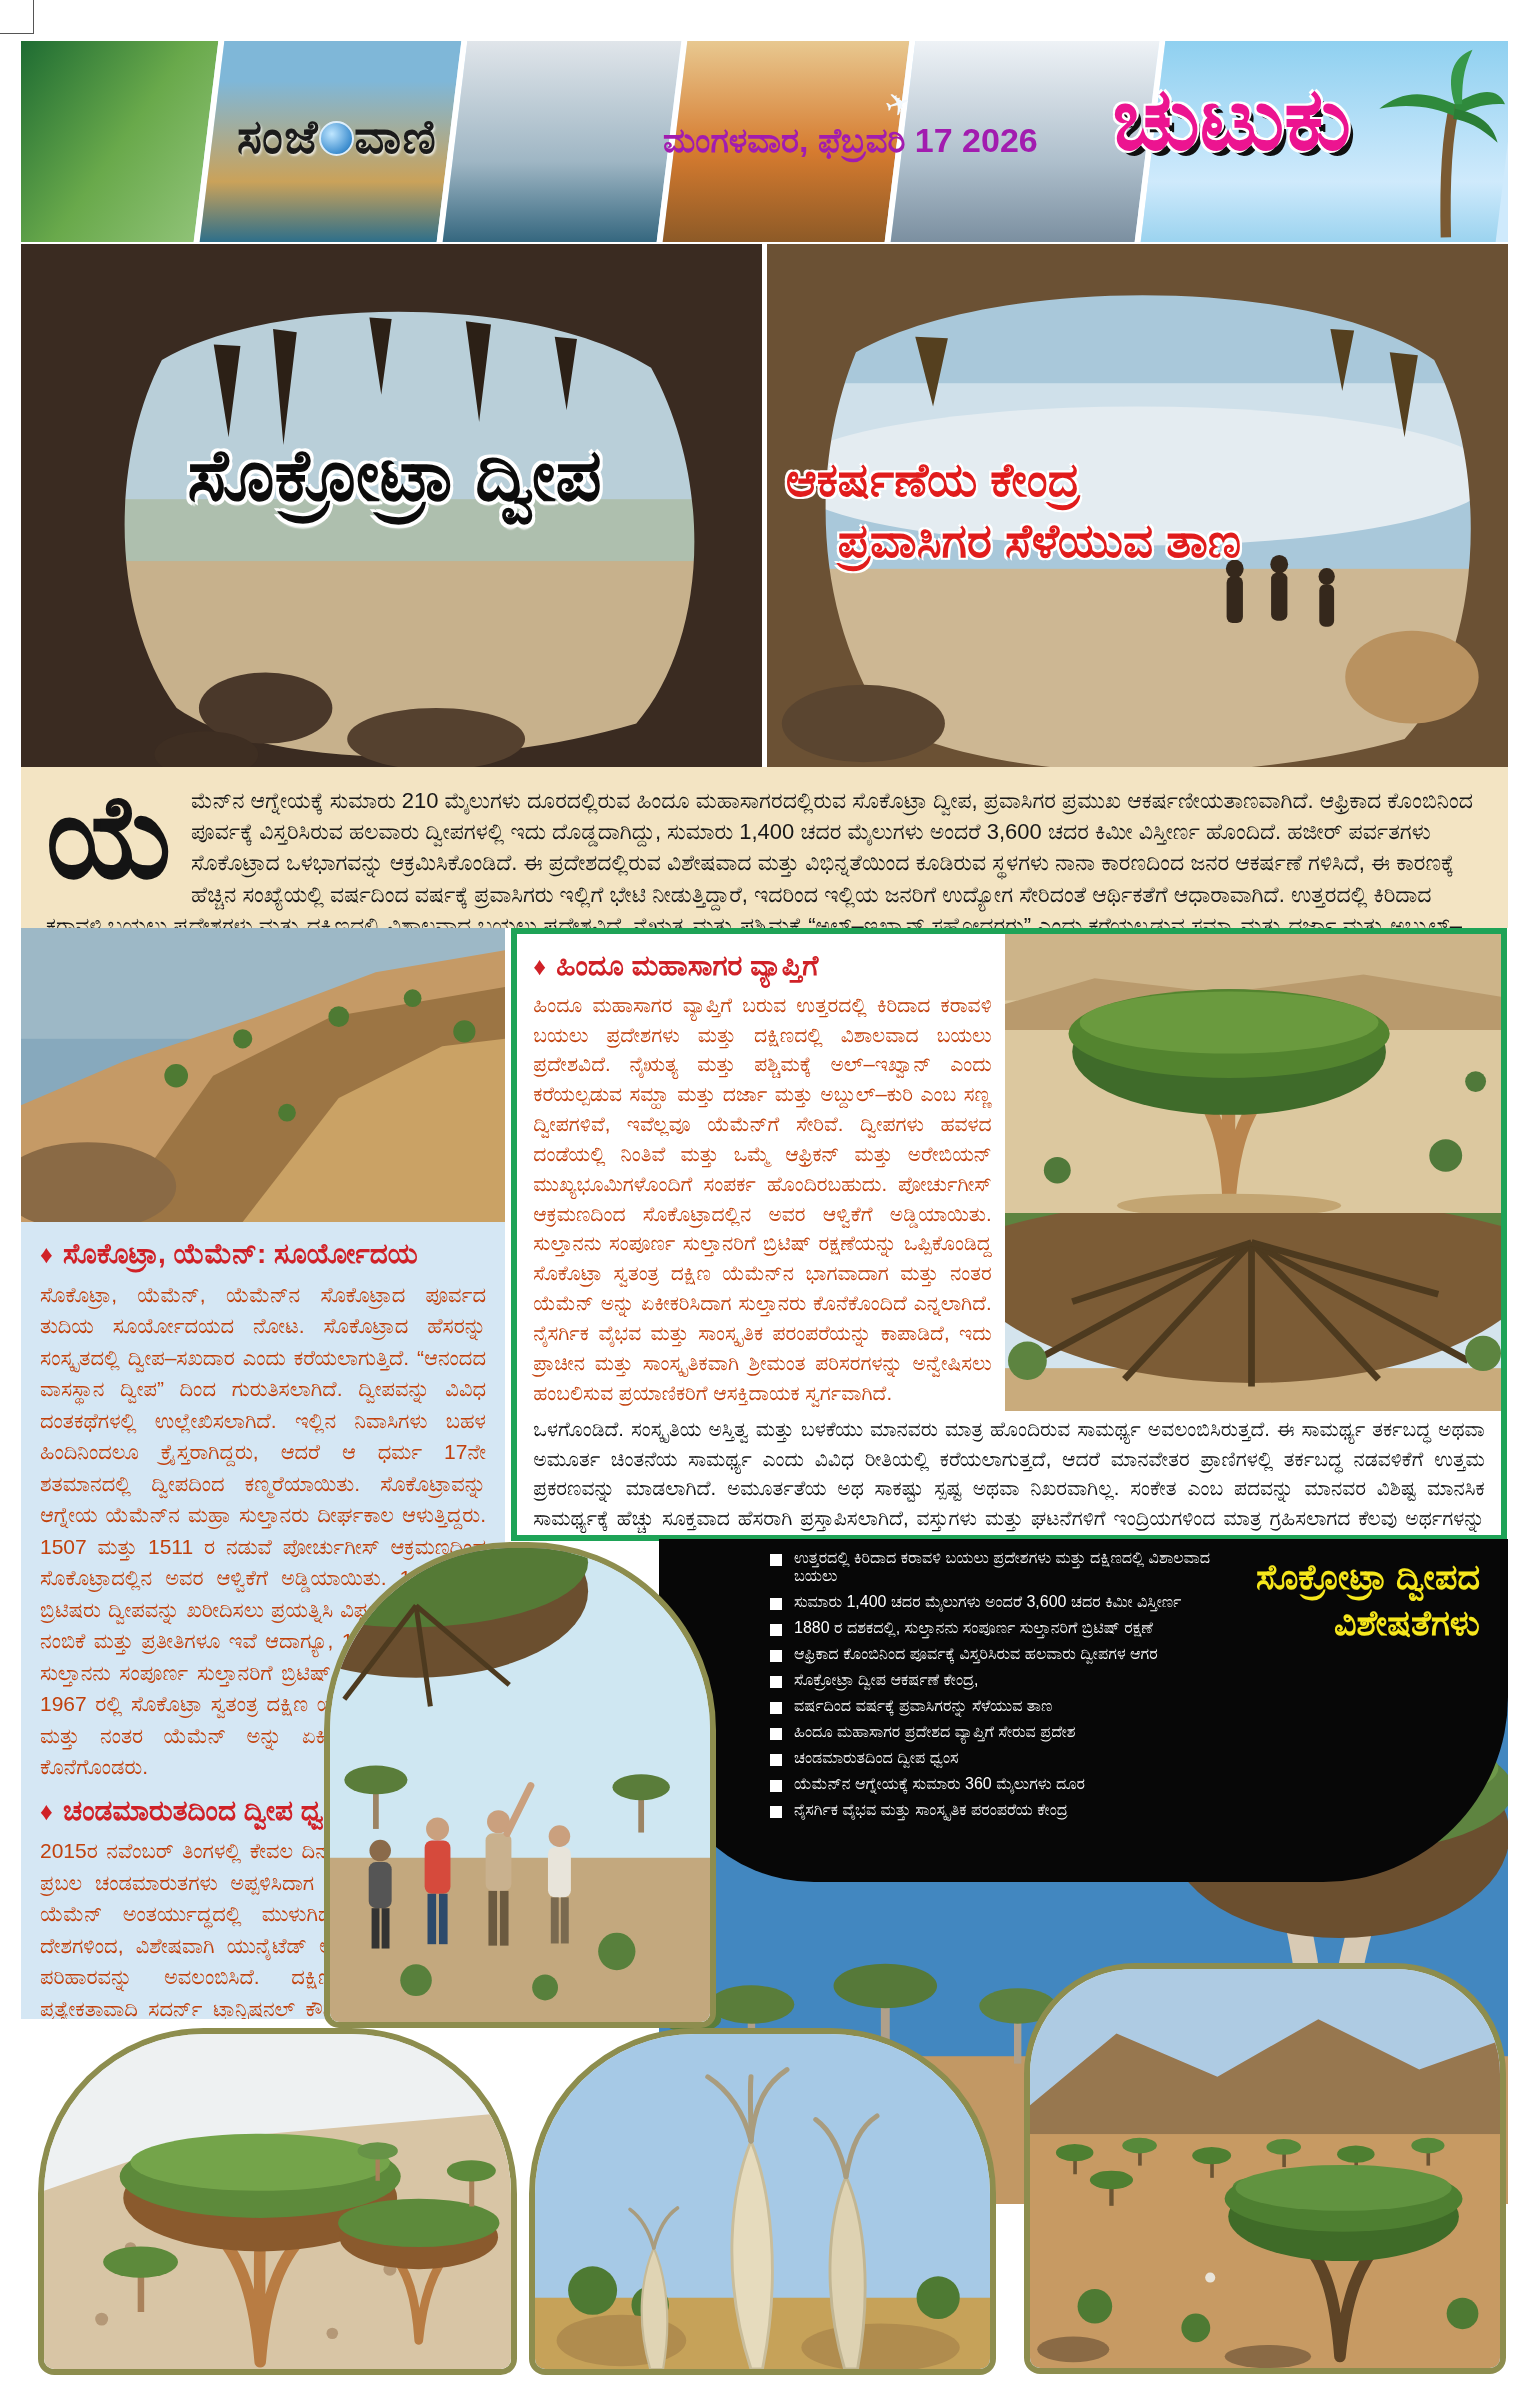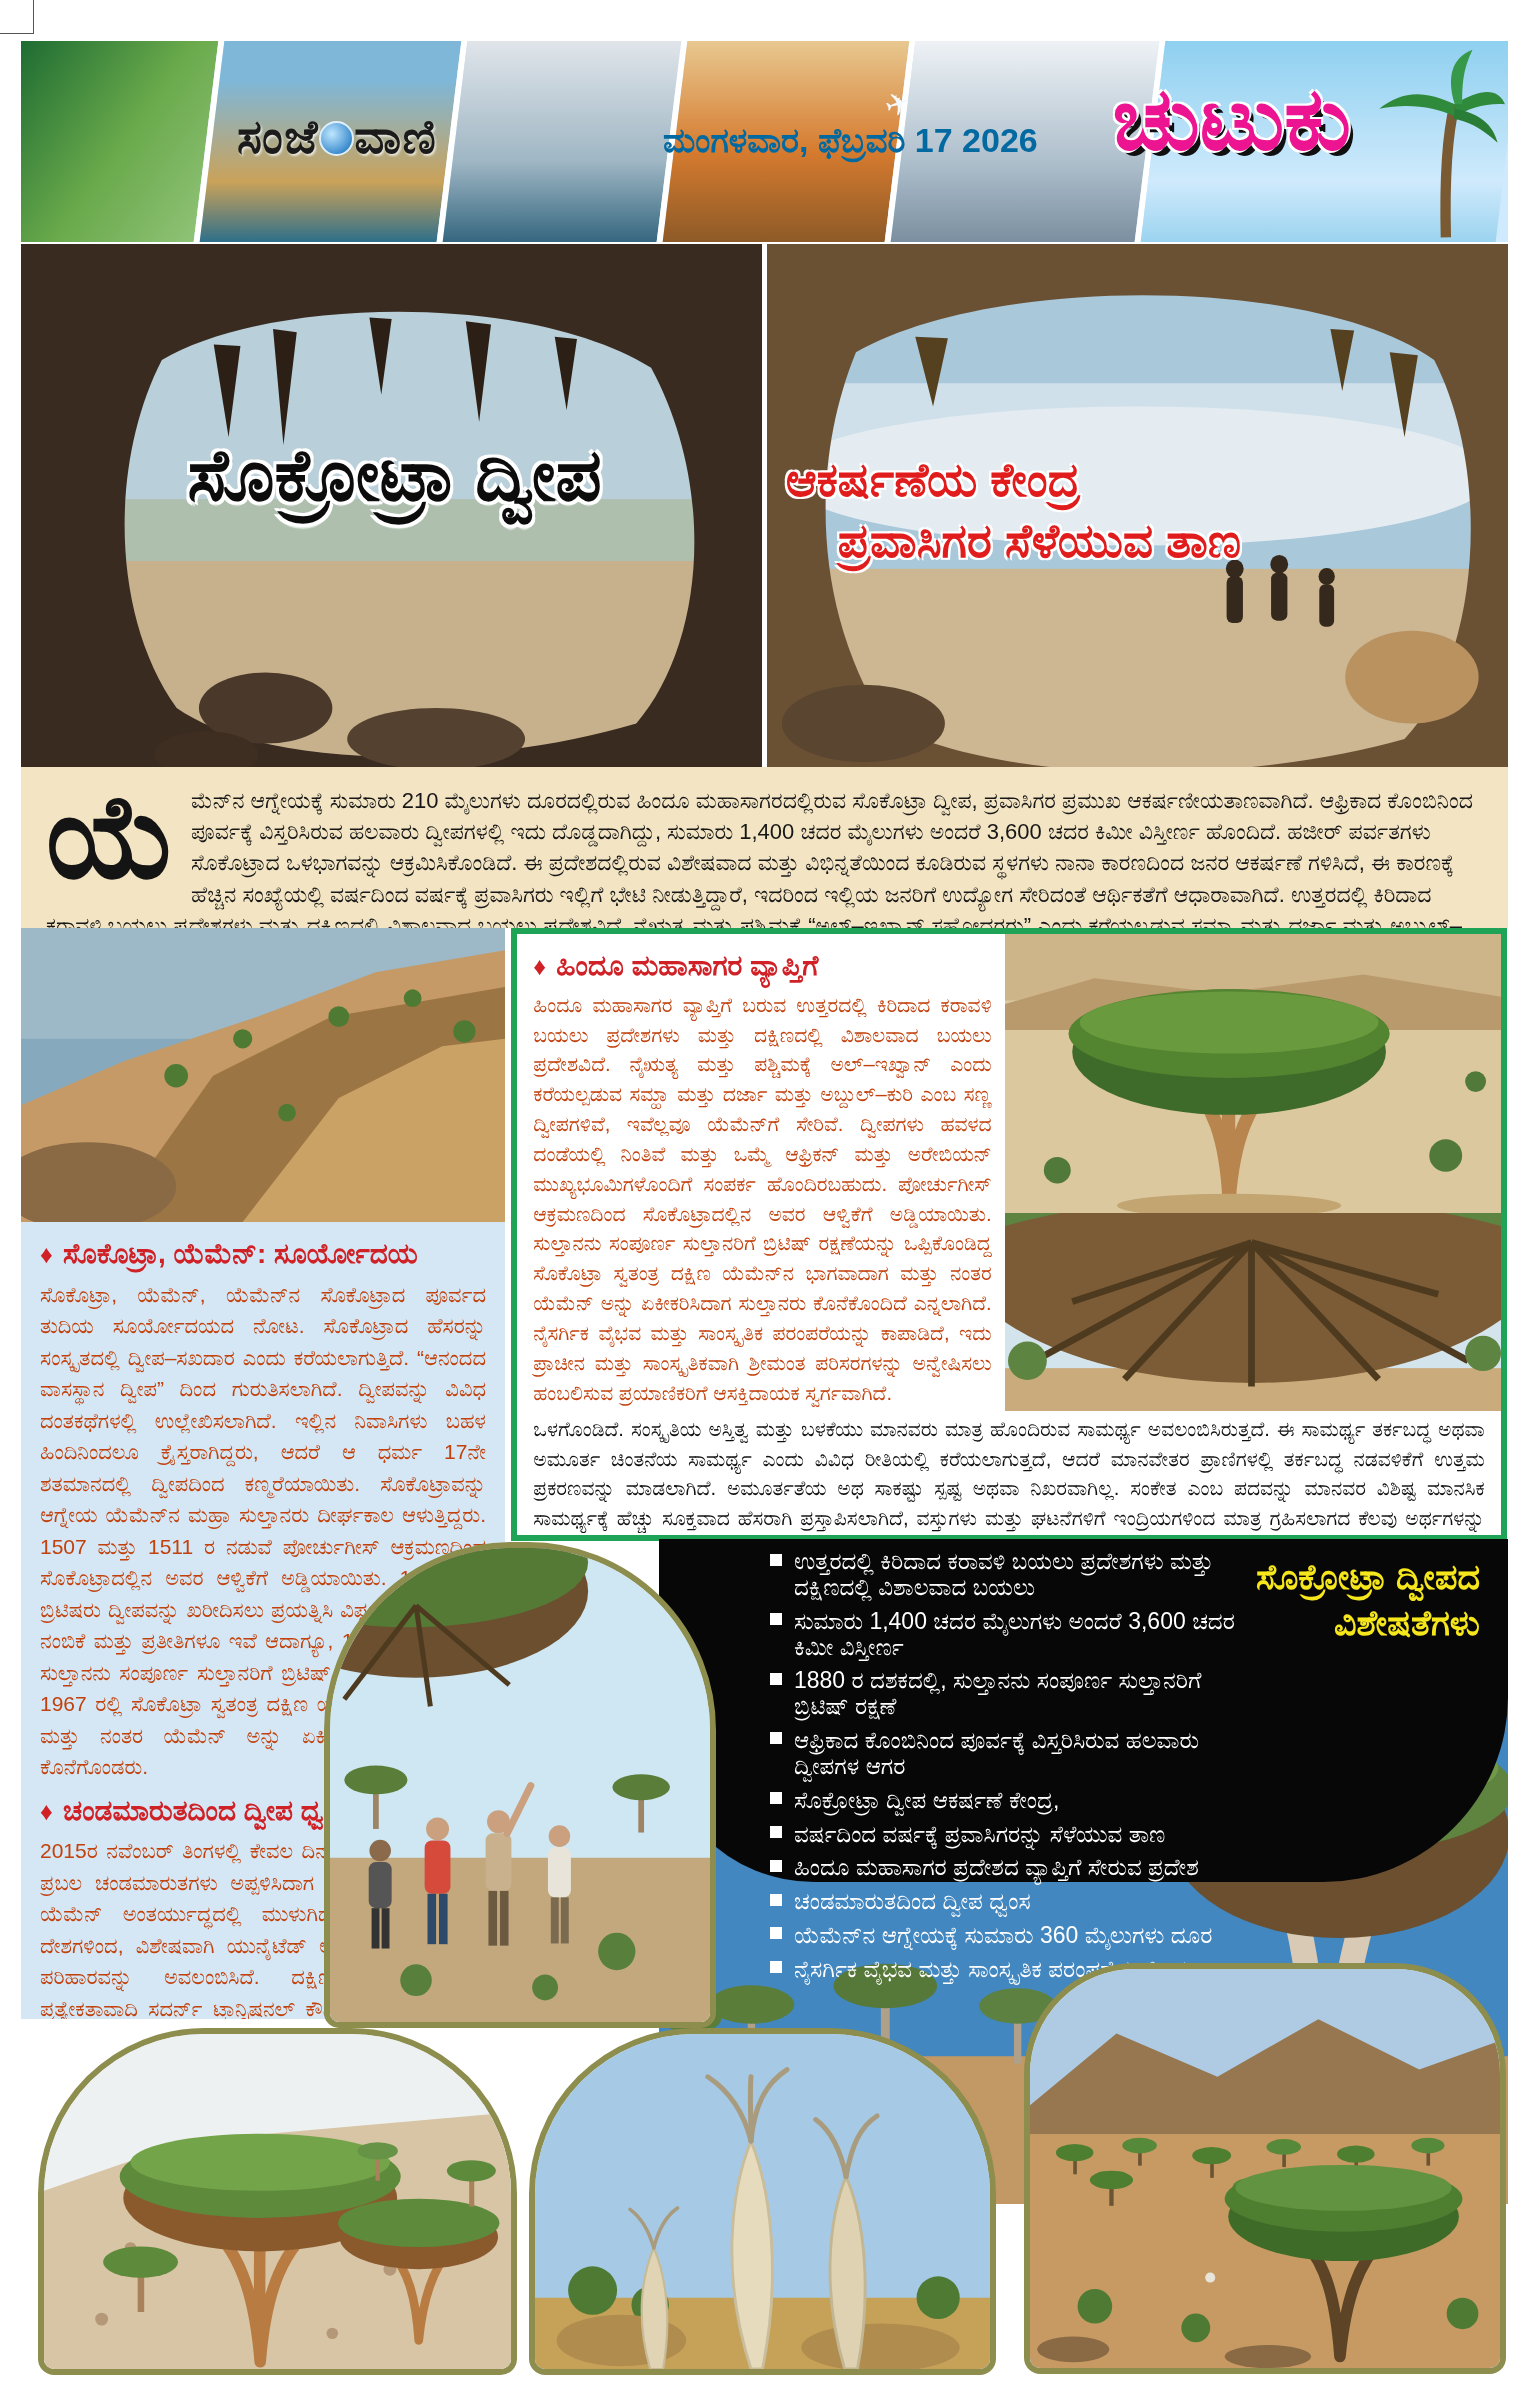--- a/index.html
+++ b/index.html
@@ -15,21 +15,21 @@
   .seg1{width:200px;margin-left:-15px;background:linear-gradient(120deg,#1d6b32,#69a94b 55%,#8fc276);}
   .seg2{width:237px;background:linear-gradient(180deg,#7fb7d8 20%,#caa25a 70%,#2e6f8a);}
   .seg3{width:214px;background:linear-gradient(180deg,#e0e5ea,#9fb6c4 60%,#35677f);}
   .seg4{width:222px;background:linear-gradient(180deg,#e8c890,#d67b2f 55%,#8d5a27);}
   .seg5{width:244px;background:linear-gradient(180deg,#eef2f6,#aebfcc 60%,#7b8fa0);}
   .seg6{flex:1;background:linear-gradient(180deg,#8fd0f0,#cfeafc 70%,#9bd3ef);border-right:none;}
   .logo{position:absolute;left:216px;top:68px;font-size:47px;font-weight:bold;color:#1b1b1b;
         text-shadow:1.5px 1.5px 2.2px rgba(255,255,255,.7);letter-spacing:1.5px;}
   .globe-icon{display:inline-block;width:31px;height:31px;border-radius:50%;vertical-align:-3px;
         background:radial-gradient(circle at 35% 35%,#bfe6ff,#3f8fd0 70%,#20639b);border:2.2px solid #dfeffb;}
-  .masthead-date{position:absolute;left:642px;top:80px;font-size:34px;font-weight:bold;color:#0369a1;}
+  .masthead-date{position:absolute;left:642px;top:80px;font-size:34px;font-weight:bold;color:#a21caf;}
   .page-title{position:absolute;right:157px;top:28px;font-size:87px;font-weight:bold;color:#ec1490;
         text-shadow:-2.2px -2.2px 0 #fff,2.2px -2.2px 0 #fff,-2.2px 2.2px 0 #fff,4.4px 5.2px 0 #101010;margin-left:12px;}
   .plane{position:absolute;left:865px;top:46px;font-size:30px;color:#f4f9fd;transform:rotate(-18deg);}
   .palm{position:absolute;right:3px;top:4.4px;}
 
   
   .top-photos{position:absolute;left:21px;top:244px;width:1487px;height:546px;display:flex;gap:4.4px;}
   .photo{position:relative;overflow:hidden;flex:1;}
   .photo svg{display:block;width:100%;height:100%;}
   .headline-main{position:absolute;left:30px;top:194px;width:687px;text-align:center;
@@ -69,21 +69,21 @@
 
   
   .blue-panel{position:absolute;left:659px;top:1539px;width:849px;height:665px;background:#4287c0;z-index:1;}
   .grove{position:absolute;inset:0;}
   .grove svg{display:block;width:100%;height:100%;}
   .feature-box{position:absolute;left:0;top:0;width:849px;height:343px;background:#070707;
         border-radius:0 0 185px 155px;}
   .feature-title{position:absolute;right:28px;top:15px;text-align:right;font-size:35px;font-weight:bold;
         color:#f6e71c;line-height:1.3;}
   .feature-list{position:absolute;left:111px;top:10.3px;width:480px;margin:0;padding:0;list-style:none;}
-  .feature-list li{display:flex;align-items:flex-start;margin-bottom:8.1px;font-size:23px;color:#fff;line-height:1.12;}
+  .feature-list li{display:flex;align-items:flex-start;margin-bottom:8.1px;font-size:16px;color:#fff;line-height:1.12;}
   .sq{flex:none;width:12px;height:12px;background:#fff;margin:4.4px 12px 0 0;}
 
   
   .arch{position:absolute;box-sizing:border-box;border:6.7px solid #8d8d4e;overflow:hidden;background:#dfe9ee;}
   .arch svg{display:block;width:100%;height:100%;}
   .tourists{left:324px;top:1542px;width:392px;height:486px;border-radius:188px 188px 15px 15px;z-index:5;}
   .arch-left{left:38px;top:2028px;width:479px;height:347px;border-radius:166px 166px 16.3px 16.3px;z-index:6;}
   .arch-mid{left:529px;top:2028px;width:467px;height:347px;border-radius:166px 166px 16.3px 16.3px;z-index:6;}
   .arch-right{left:1024px;top:1963px;width:482px;height:411px;border-radius:111px 111px 16.3px 16.3px;z-index:6;}
 </style>

